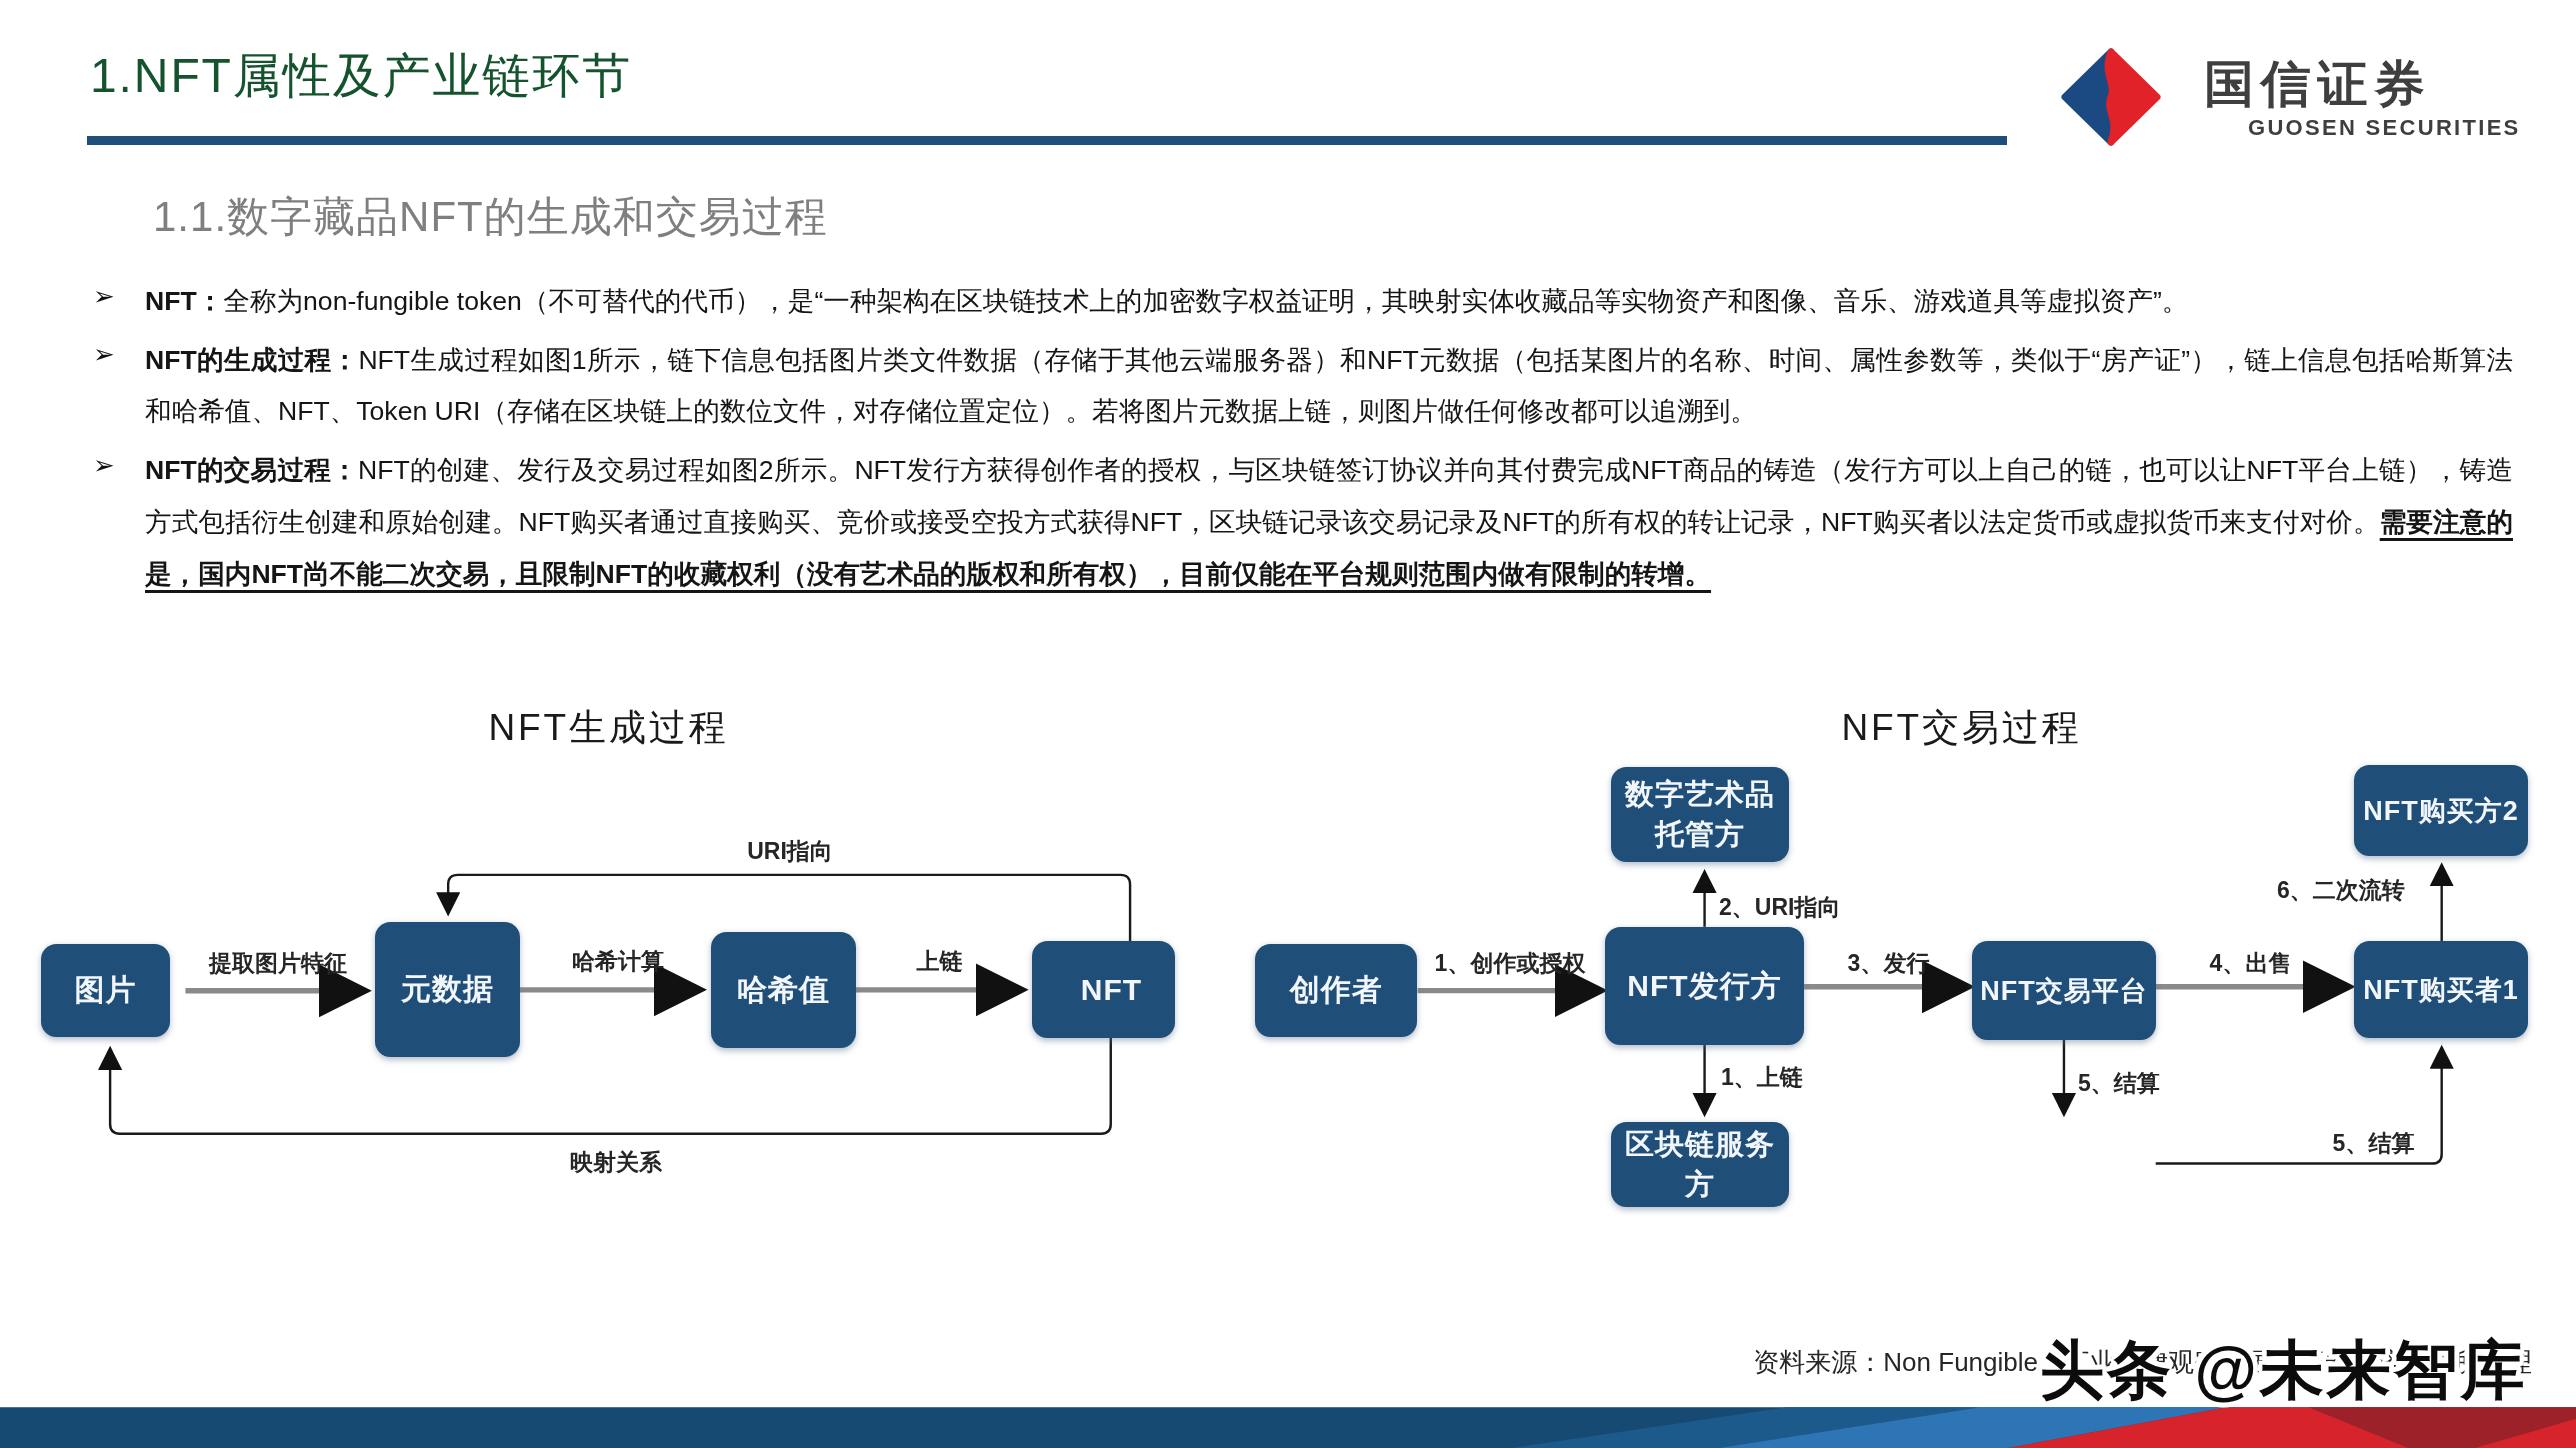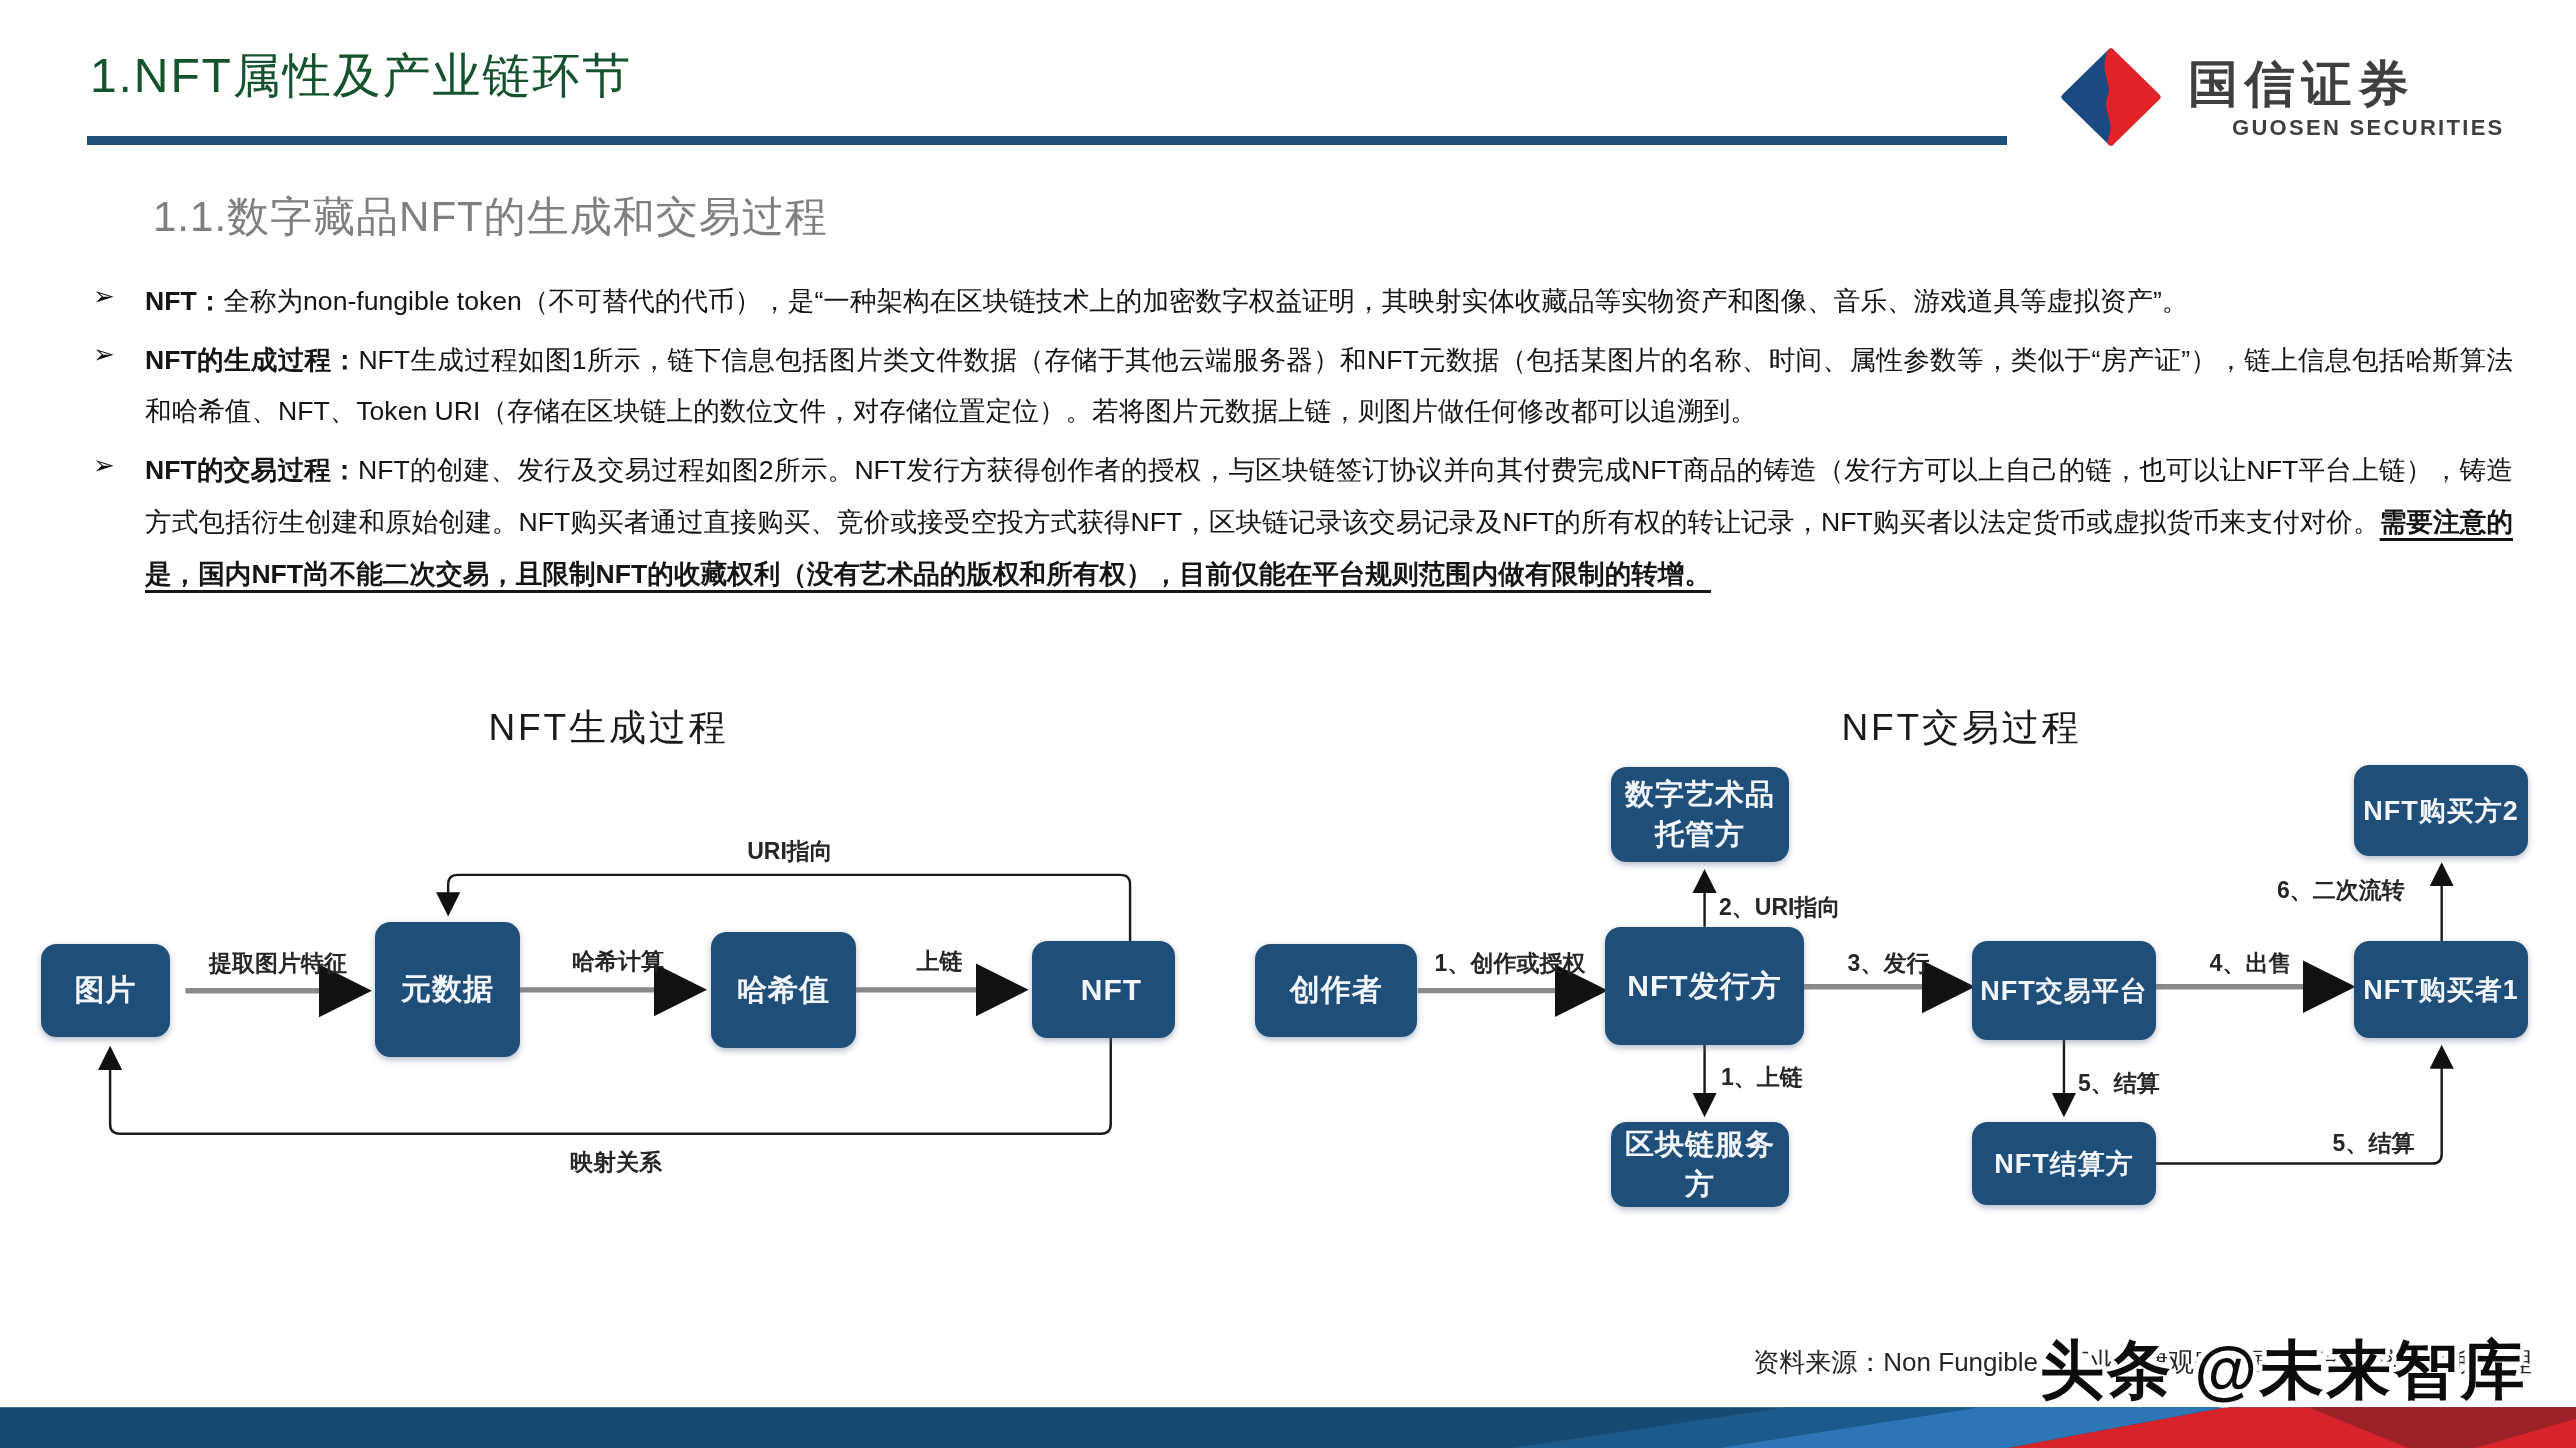--- a/index.html
+++ b/index.html
@@ -2,21 +2,21 @@
 <html><head>
 <meta charset="utf-8">
 <style>
   * { margin:0; padding:0; box-sizing:border-box; }
   body { background:#e8e8e8; font-family:"Liberation Sans","DejaVu Sans",sans-serif; }
   .slide { position:relative; width:2576px; height:1449px; background:#ffffff; overflow:hidden; }
 
   
   .page-title { position:absolute; left:90px; top:44px; font-size:48px; font-weight:400; color:#14532d; letter-spacing:1.9px; }
   .title-rule { position:absolute; left:87px; top:136px; width:1920px; height:8.7px; background:#1f4e79; }
-  .logo { position:absolute; left:2052px; top:42px; display:flex; align-items:center; gap:18px; }
+  .logo { position:absolute; left:2052px; top:42px; display:flex; align-items:center; gap:34px; }
   .logo-text .cn { font-size:50px; font-weight:800; color:#3f3f3f; letter-spacing:6.8px; line-height:1.1; }
   .logo-text .en { font-size:22px; font-weight:700; color:#3f3f3f; letter-spacing:2.3px; margin-top:3.9px;margin-left:44px; }
   .subtitle { position:absolute; left:153px; top:189px; font-size:42px; color:#7f7f7f; letter-spacing:1px; }
 
   
   .bullets { position:absolute; left:93px; top:276px; width:2420px; font-size:26.6px; color:#151515; }
   .bullet { display:flex; margin-bottom:6.8px; }
   .bullet .marker { width:52px; font-size:26px; padding-top:4.8px; color:#111; }
   .bullet .btext { flex:1; line-height:1.95; text-align:justify; }
   .blabel { font-weight:800; }
@@ -120,21 +120,20 @@
       <line x1="952" y1="302" x2="1148" y2="302" stroke="#8a8a8a" stroke-width="5.5" marker-end="url(#ah2)"></line>
       <line x1="857" y1="357" x2="857" y2="432" stroke="#1a1a1a" stroke-width="2.5" marker-end="url(#ah2)"></line>
       <path d="M952,485 L1238,485 Q1248,485 1248,475 L1248,367" fill="none" stroke="#1a1a1a" stroke-width="2.5" marker-end="url(#ah2)"></path>
       <line x1="1248" y1="255" x2="1248" y2="178" stroke="#1a1a1a" stroke-width="2.5" marker-end="url(#ah2)"></line>
     </svg>
     <div class="node" style="left:19.3px; top:249px; width:162px; height:93px;">创作者</div>
     <div class="node" style="left:369px; top:232px; width:199px; height:118px;">NFT发行方</div>
     <div class="node small" style="left:375px; top:72px; width:178px; height:95px;">数字艺术品托管方</div>
     <div class="node small" style="left:375px; top:427px; width:178px; height:85px;">区块链服务方</div>
     <div class="node" style="left:736px; top:246px; width:184px; height:99px; font-size:27px;">NFT交易平台</div>
-    <div class="node" style="left:736px; top:427px; width:184px; height:83px; font-size:27px;">NFT结算方</div>
     <div class="node" style="left:1118px; top:246px; width:174px; height:97px; font-size:27px;">NFT购买者1</div>
     <div class="node" style="left:1118px; top:70px; width:174px; height:91px; font-size:27px;">NFT购买方2</div>
     <div class="edge-label" style="left:182px; top:253px; width:184px;">1、创作或授权</div>
     <div class="edge-label left" style="left:483px; top:197px; width:174px;">2、URI指向</div>
     <div class="edge-label left" style="left:485px; top:367px; width:145px;">1、上链</div>
     <div class="edge-label" style="left:580px; top:253px; width:145px;">3、发行</div>
     <div class="edge-label" style="left:942px; top:253px; width:145px;">4、出售</div>
     <div class="edge-label left" style="left:842px; top:373px; width:145px;">5、结算</div>
     <div class="edge-label" style="left:1070px; top:433px; width:135px;">5、结算</div>
     <div class="edge-label left" style="left:1041px; top:180px; width:174px;">6、二次流转</div>

